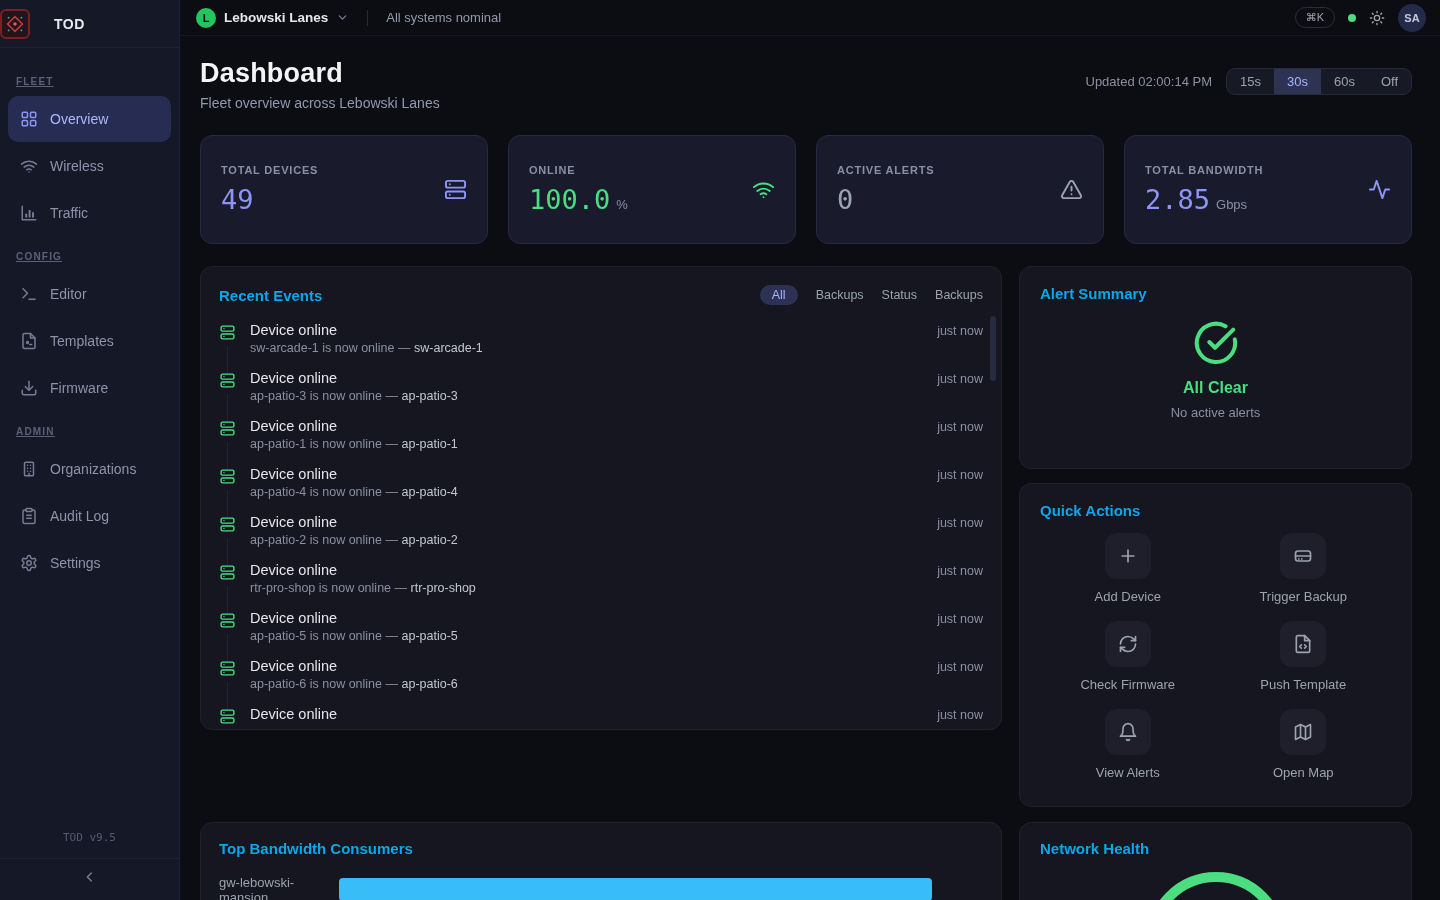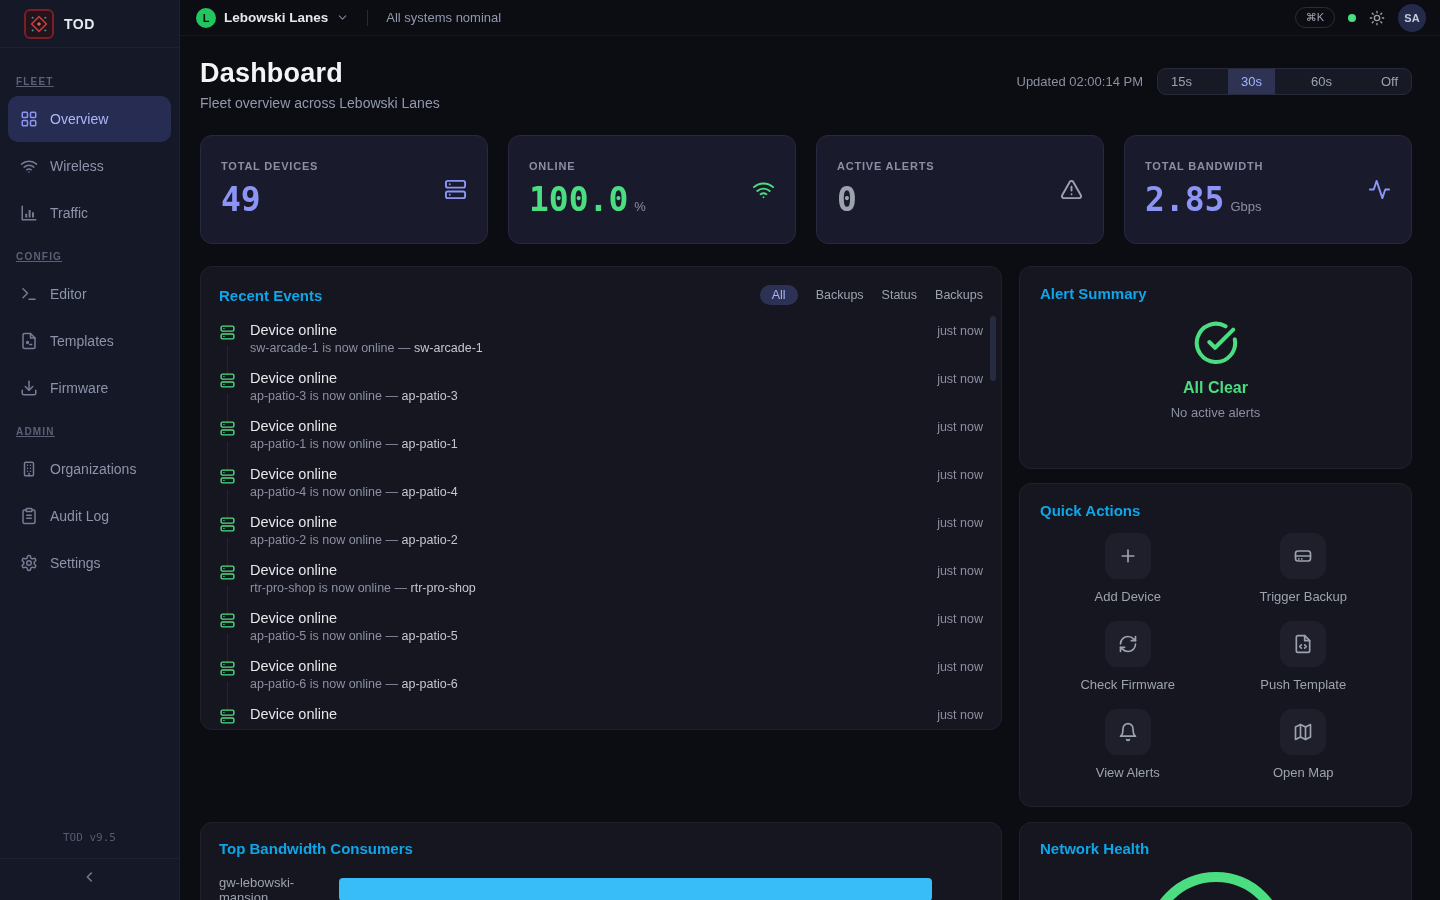--- a/index.html
+++ b/index.html
@@ -8,21 +8,21 @@
   .mono { font-family:"DejaVu Sans Mono", monospace; }
   svg { display:block; }
 
   
   .app { display:flex; width:1440px; height:900px; }
   .sidebar { width:180px; height:900px; background:#141827; border-right:1px solid #1d2133;
     display:flex; flex-direction:column; flex-shrink:0; }
   .main { flex:1; display:flex; flex-direction:column; min-width:0; }
 
   
-  .logo-row { height:48px; display:flex; align-items:center; gap:10px; padding:0 24px;
+  .logo-row { height:48px; display:flex; align-items:center; gap:24px; padding:0 0;
     border-bottom:1px solid #1e2234; }
   .logo-box { width:30px; height:30px; border-radius:6px; background:#23131a;
     border:2px solid #7a1f24; display:flex; align-items:center; justify-content:center; }
   .logo-text { font-size:14px; font-weight:700; letter-spacing:.5px; color:#e8eaf2; }
   .nav { padding-top:14px; flex:1; }
   .nav-section-label { font-size:10px; letter-spacing:1.2px; color:#5b6076; font-weight:700;
     padding:14px 16px 8px; text-transform:uppercase;text-decoration:underline; }
   .nav-item { height:46px; margin:1px 8px; border-radius:10px; display:flex; align-items:center;
     gap:12px; padding:0 12px; color:#8d93a8; font-size:14px; cursor:pointer; }
   .nav-item .ni-icon { color:#767c93; }
@@ -51,31 +51,31 @@
     display:flex; align-items:center; justify-content:center; font-size:11px; font-weight:700; cursor:pointer; }
 
   
   .content { flex:1; padding:22px 28px 0 20px; overflow:hidden; }
   .page-head { display:flex; align-items:flex-start; justify-content:space-between; }
   .page-title { font-size:27px; font-weight:700; color:#f3f4f6; letter-spacing:.2px; }
   .page-sub { margin-top:6px; font-size:14px; color:#9299ad; }
   .head-right { display:flex; align-items:center; gap:14px; margin-top:10px; }
   .updated { font-size:13px; color:#8b8fa3; }
   .segmented { display:flex; background:#171925; border:1px solid #272a3a; border-radius:9px;
-    overflow:hidden;gap:23px; }
+    overflow:hidden; }
   .seg-btn { font-size:13px; color:#9ca3af; padding:5px 13px; cursor:pointer; }
   .seg-btn.active { background:#2e3354; color:#a5b4fc; }
 
   .stats { display:grid; grid-template-columns:repeat(4,1fr); gap:20px; margin-top:24px; }
   .stat-card { height:109px; background:#191a2c; border:1px solid #272841; border-radius:12px;
     padding:18px 20px; display:flex; justify-content:space-between; align-items:center; }
   .stat-label { font-size:11px; letter-spacing:.8px; color:#8b8fa3; font-weight:700;
     text-transform:uppercase; }
   .stat-value-row { display:flex; align-items:baseline; gap:6px; margin-top:8px; }
-  .stat-value { font-size:33px; font-weight:700; }
+  .stat-value { font-size:27px; font-weight:400; }
   .stat-unit { font-size:13px; color:#8b8fa3; }
   .stat-icon { flex-shrink:0; }
 
   .grid-main { display:grid; grid-template-columns:1fr 393px; gap:17px; margin-top:22px; }
   .card { background:#15161f; border:1px solid #20212d; border-radius:12px; }
   .card-title { font-size:15px; font-weight:600; color:#0ea5e9; }
 
   
   .events-card { height:464px; align-self:start; position:relative; overflow:hidden; }
   .events-head { display:flex; align-items:center; justify-content:space-between; padding:18px 18px 10px; }

